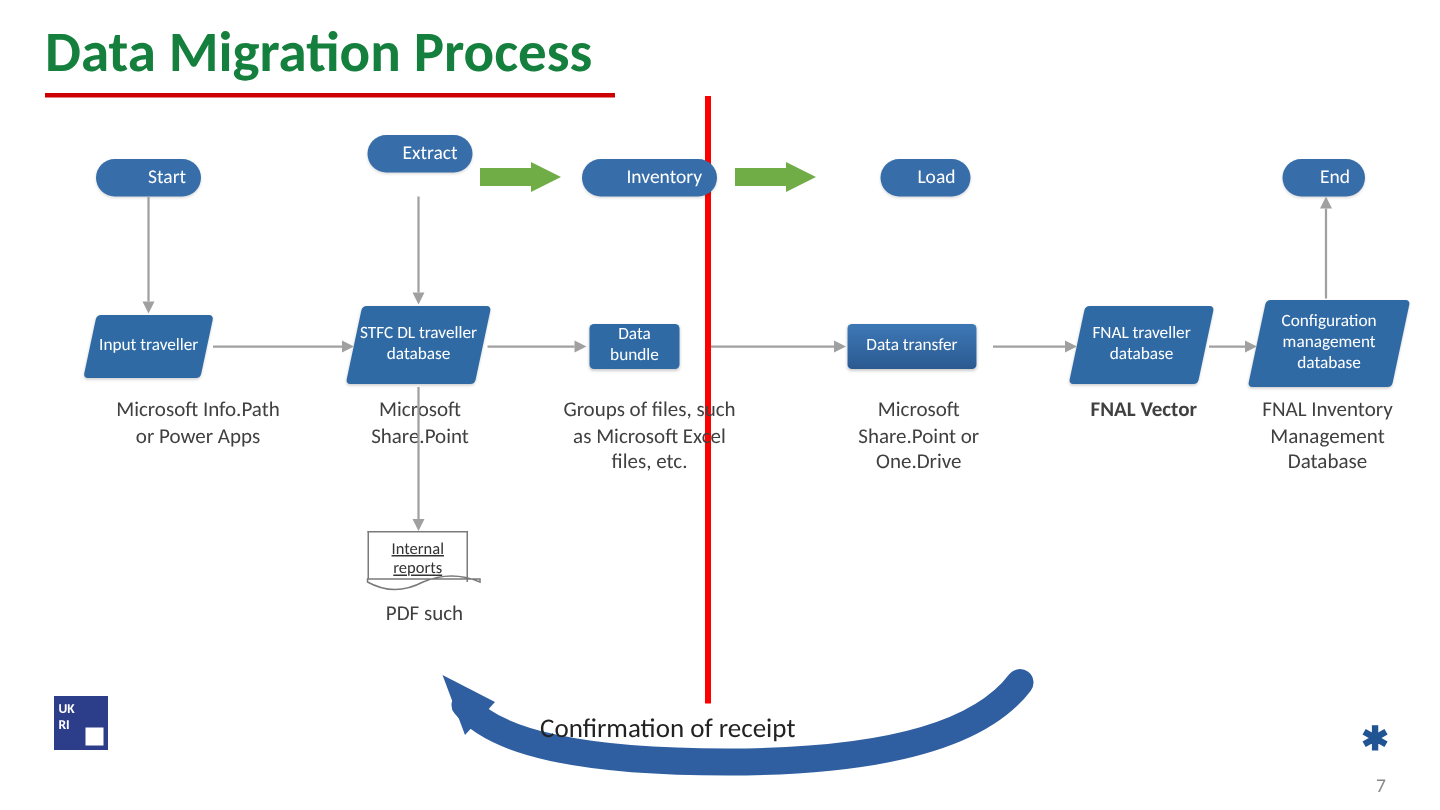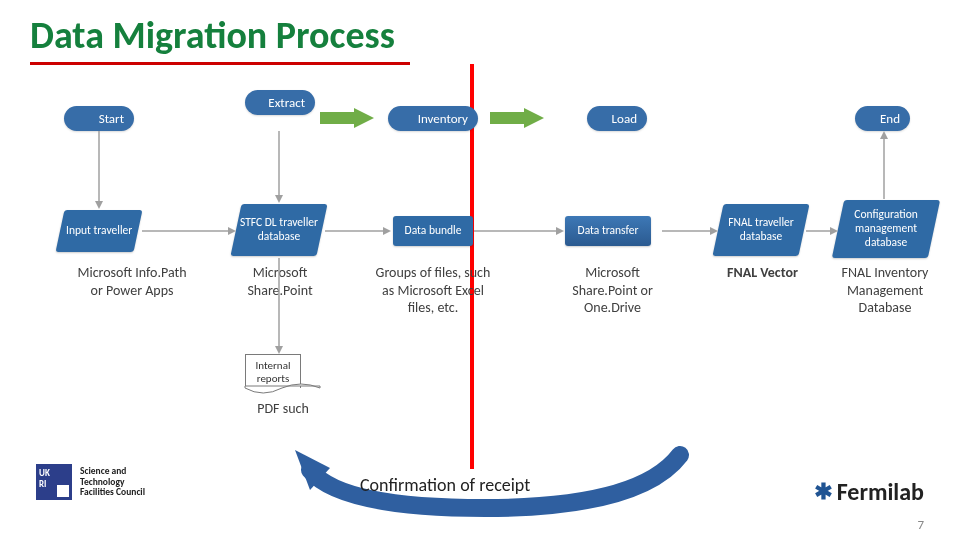--- a/index.html
+++ b/index.html
@@ -161,37 +161,37 @@
 <svg class="arrow-green" style="left:490px;top:108px;" viewBox="0 0 54 20">
     <polygon points="0,4 34,4 34,0 54,10 34,20 34,16 0,16" fill="#70ad47"></polygon>
   </svg>
 
 <div class="pbox skew" style="left:60px;top:210px;width:78px;height:42px;">
     <span>Input traveller</span>
   </div>
 <div class="pbox skew" style="left:236px;top:204px;width:86px;height:52px;">
     <span>STFC DL traveller database</span>
   </div>
-<div class="pbox" style="left:393px;top:216px;width:80px;height:30px;">Data bundle</div>
+<div class="pbox" style="left:393px;top:216px;width:60px;height:30px;">Data bundle</div>
 <div class="pbox" style="left:565px;top:216px;width:86px;height:30px;background:linear-gradient(180deg,#3d78b6,#2b5a90);">Data transfer</div>
 <div class="pbox skew" style="left:718px;top:204px;width:86px;height:52px;">
     <span>FNAL traveller database</span>
   </div>
 <div class="pbox skew" style="left:838px;top:200px;width:96px;height:58px;">
     <span>Configuration management database</span>
   </div>
 
 <div class="caption" style="left:40px;top:264px;width:120px;margin-left:32px;">Microsoft Info.Path or Power Apps</div>
 <div class="caption" style="left:225px;top:264px;width:110px;">Microsoft Share.Point</div>
 <div class="caption" style="left:373px;top:264px;width:120px;">Groups of files, such as Microsoft Excel files, etc.</div>
 <div class="caption" style="left:555px;top:264px;width:115px;">Microsoft Share.Point or One.Drive</div>
 <div class="caption" style="left:715px;top:264px;width:95px;font-weight:600;">FNAL Vector</div>
 <div class="caption" style="left:820px;top:264px;width:130px;">FNAL Inventory Management Database</div>
 
-<div class="report-doc" style="left:245px;top:354px;width:56px;height:34px;">Internal reports</div>
+<div class="report-doc" style="left:245px;top:354px;width:67px;height:34px;text-decoration:underline;">Internal reports</div>
 <svg class="connector" style="left:245px;top:386px;width:75px;height:12px;">
     <path d="M0,2 Q18,12 37,2 Q56,-6 75,2 L75,0 L0,0 Z" fill="#fff" stroke="#7a7a7a" stroke-width="1"></path>
   </svg>
 <div class="caption" style="left:248px;top:400px;width:70px;">PDF such</div>
 
 <svg class="connector" style="left:98px;top:131px;width:2px;height:78px;">
     <line x1="1" y1="0" x2="1" y2="70" stroke="#a0a0a0" stroke-width="1.5"></line>
     <polygon points="1,78 -3,70 5,70" fill="#a0a0a0"></polygon>
   </svg>
 <svg class="connector" style="left:278px;top:131px;width:2px;height:72px;">
@@ -233,22 +233,18 @@
   <path d="M400,5 Q360,58 205,58 Q60,58 30,20" fill="none" stroke="#2f5fa0" stroke-width="18" stroke-linecap="round"></path>
   <polygon points="15,0 50,18 30,40" fill="#2f5fa0"></polygon>
 </svg>
 <div class="confirm-label" style="left:360px;top:474px;">Confirmation of receipt</div>
 
 <div class="ukri">
   <div class="sq">
       <span style="white-space:pre;">UK
 RI</span>
     </div>
-  <div class="txt" style="white-space:pre;">Science and
-Technology
-Facilities Council</div>
 </div>
 <div class="fermi">
   <span class="mark">✱</span>
-  <span class="word">Fermilab</span>
 </div>
 
 <div class="pagenum">7</div>
 
 </body></html>

